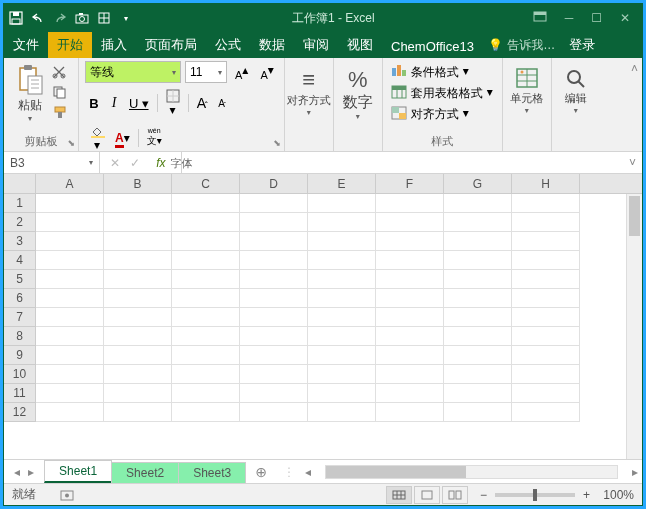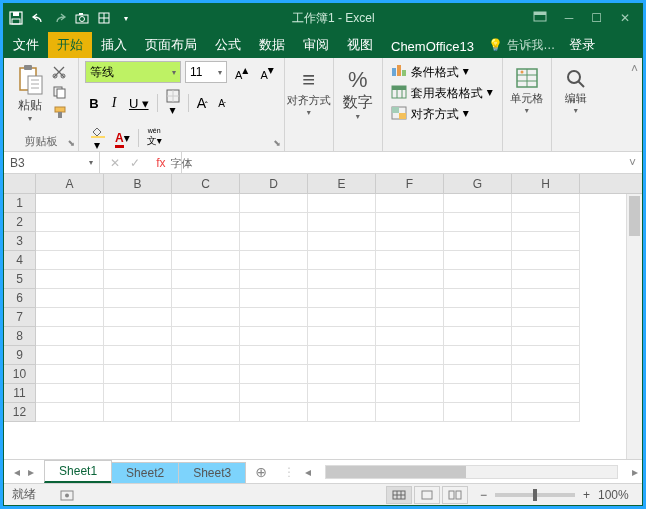--- a/index.html
+++ b/index.html
@@ -37,37 +37,37 @@
 .sep{width:1px;height:18px;background:#ccc;margin:0 2px}
 .sup{font-size:11px}
 .big-icon{width:36px;display:flex;flex-direction:column;align-items:center;padding-top:6px;cursor:pointer}
 .big-glyph{font-size:22px;color:#555}
 .styles-col{display:flex;flex-direction:column;gap:2px;padding:2px 0}
 .style-item{display:flex;align-items:flex-start;gap:4px;cursor:pointer;padding:1px 2px;font-size:12px;color:#000000}
 .collapse{position:absolute;right:4px;top:4px;cursor:pointer;color:#888}
 .namebar{height:22px;background:#fff;border-bottom:1px solid #d4d4d4;display:flex;align-items:center}
 .namebox{width:96px;border-right:1px solid #d4d4d4;height:100%;display:flex;align-items:center;padding:0 6px;justify-content:space-between;color:#555}
 .fx-btns{display:flex;align-items:center;gap:10px;padding:0 10px;color:#999;border-right:1px solid #d4d4d4;height:100%}
-.fxlabel{color:#ef4444;padding:0 6px}
+.fxlabel{font-style:italic;color:#4d7c0f;padding:0 6px}
 .formula{flex:1;height:100%;padding:0 6px}
 .fexpand{padding:0 6px;color:#888;cursor:pointer}
 .grid-area{flex:1;display:flex;flex-direction:column;overflow:hidden;background:#fff}
 .col-headers{display:flex;height:20px;background:#e6e6e6;border-bottom:1px solid #ccc}
 .corner{width:32px;border-right:1px solid #ccc;background:#e6e6e6}
 .ch{width:68px;border-right:1px solid #ccc;text-align:center;color:#555;line-height:20px;background:#e6e6e6}
 .rows{flex:1;overflow:hidden;position:relative}
 .row{display:flex;height:19px}
 .rh{width:32px;border-right:1px solid #ccc;border-bottom:1px solid #ccc;text-align:center;color:#555;background:#e6e6e6;line-height:18px}
 .cell{width:68px;border-right:1px solid #e0e0e0;border-bottom:1px solid #e0e0e0}
 .vscroll{position:absolute;right:0;top:0;bottom:0;width:16px;background:#f1f1f1;border-left:1px solid #ddd}
 .vthumb{position:absolute;top:2px;left:2px;right:2px;height:40px;background:#c8c8c8}
 .sheetbar{height:24px;background:#fff;border-top:1px solid #d4d4d4;display:flex;align-items:center}
 .sheet-nav{display:flex;gap:8px;padding:0 10px;color:#888}
 .sheet-tabs{display:flex;align-items:flex-end;height:100%}
-.sheet-tab{padding:3px 14px;border:1px solid #ccc;border-bottom:none;background:#7dd3fc;cursor:pointer;font-size:12px;color:#555;margin-right:-1px}
+.sheet-tab{padding:3px 14px;border:1px solid #ccc;border-bottom:none;background:#86efac;cursor:pointer;font-size:12px;color:#555;margin-right:-1px}
 .sheet-tab.active{background:#fff;border-bottom:2px solid #0a6338;color:#0a6338;font-weight:500}
 .add-sheet{padding:0 10px;color:#888;cursor:pointer;font-size:14px}
 .hscroll{flex:1;display:flex;align-items:center;padding:0 4px}
 .htrack{flex:1;height:14px;background:#f1f1f1;border:1px solid #ddd;position:relative;margin:0 14px}
 .hthumb{position:absolute;left:0;top:0;bottom:0;width:140px;background:#c8c8c8}
 .statusbar{height:22px;background:#f1f1f1;border-top:1px solid #d4d4d4;display:flex;align-items:center;padding:0 8px;color:#555}
 .status-text{flex:1;display:flex;gap:24px;align-items:center}
 .views{display:flex;gap:2px}
 .view-btn{width:26px;height:18px;border:1px solid #ccc;display:flex;align-items:center;justify-content:center;cursor:pointer}
 .view-btn.active{background:#ddd}
@@ -266,20 +266,21 @@
                 <line x1="6" y1="1" x2="6" y2="13" stroke="#5a9668"></line>
                 <line x1="11" y1="1" x2="11" y2="13" stroke="#5a9668"></line>
               </svg><span>套用表格格式</span> ▾</div>
         <div class="style-item"><svg width="16" height="14">
                 <rect x="1" y="1" width="14" height="12" fill="none" stroke="#888"></rect>
                 <rect x="1" y="1" width="7" height="6" fill="#a4ceb8"></rect>
                 <rect x="8" y="7" width="7" height="6" fill="#f4c05a"></rect>
               </svg><span>对齐方式</span> ▾</div>
       </div>
     </div>
+    <div class="group-label">样式</div>
   </div>
 
   <div class="group">
     <div class="group-content">
       <div class="big-icon">
         <svg width="28" height="24">
               <rect x="4" y="2" width="20" height="18" fill="none" stroke="#5a9668" stroke-width="1.5"></rect>
               <line x1="4" y1="8" x2="24" y2="8" stroke="#5a9668"></line>
               <line x1="4" y1="14" x2="24" y2="14" stroke="#5a9668"></line>
               <line x1="14" y1="2" x2="14" y2="20" stroke="#5a9668"></line>
@@ -524,17 +525,17 @@
             <rect x="8" y="1" width="5" height="8" fill="none" stroke="#888"></rect>
           </svg>
         </div>
   </div>
   <div class="zoom">
     <span>−</span>
     <div class="slider">
           <div class="slider-thumb"></div>
         </div>
     <span>+</span>
-    <span style="min-width:36px;text-align:left">100%</span>
+    <span style="min-width:36px;text-align:right">100%</span>
   </div>
 </div>
 
 </div>
 
 </body></html>

